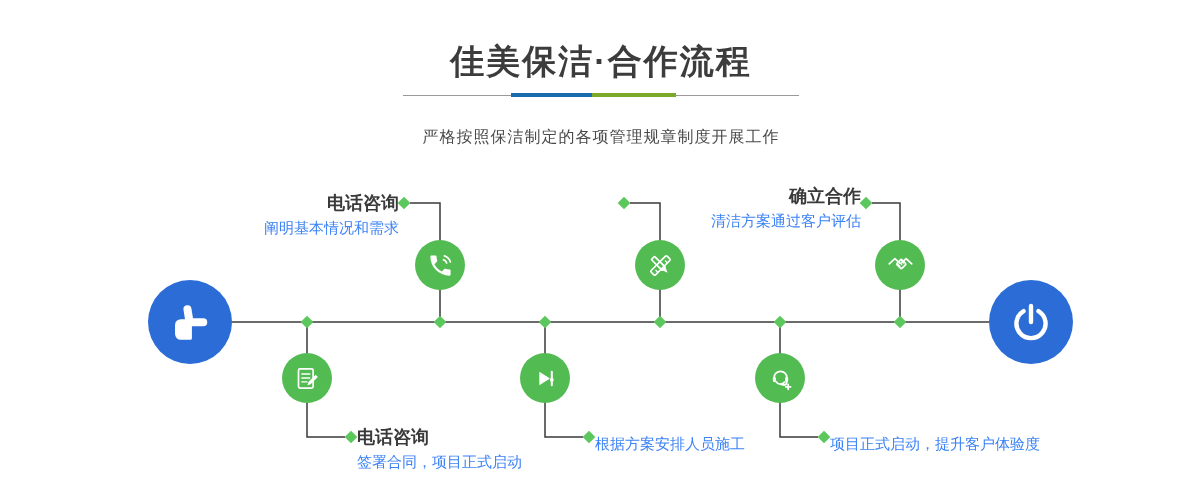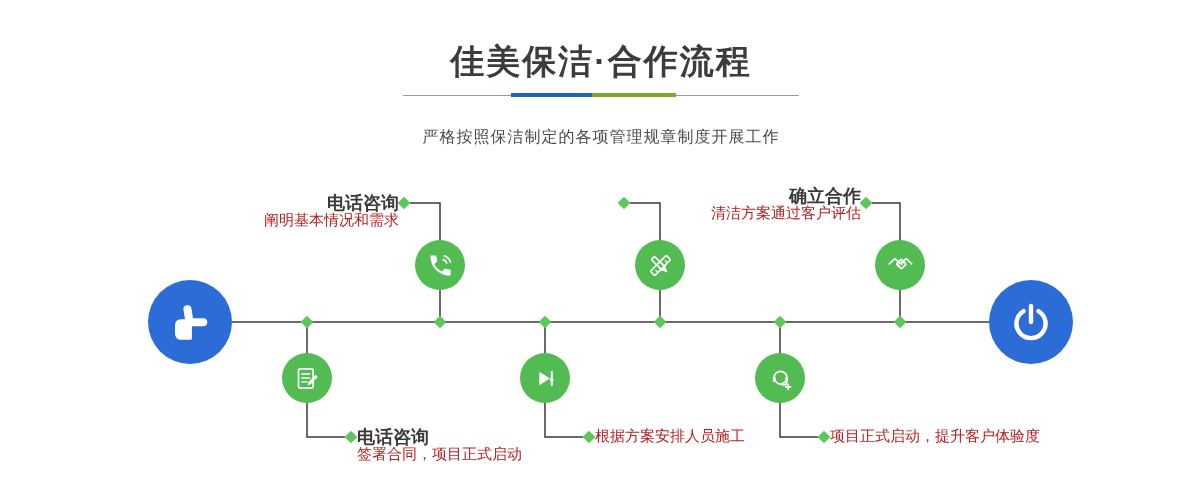--- a/index.html
+++ b/index.html
@@ -29,21 +29,21 @@
   .n-end{left:989px;top:280px}
   .n-phone{left:415px;top:240px}
   .n-design{left:635px;top:240px}
   .n-coop{left:875px;top:240px}
   .n-contract{left:282px;top:353px}
   .n-exec{left:520px;top:353px}
   .n-service{left:755px;top:353px}
   
   .step{position:absolute;white-space:nowrap;}
   .step-title{font-size:18px;font-weight:bold;color:#3a3a3a;line-height:1;}
-  .step-desc{font-size:15px;color:#b91c1c;line-height:1;margin-top:0;}
+  .step-desc{font-size:15px;color:#3b82f6;line-height:1;margin-top:8px;}
   .step.top{text-align:right;}
   .step.bottom{text-align:left;}
   .s1{right:803px;top:194px}
   .s2{right:581px;top:194px}
   .s3{right:341px;top:187px}
   .s4{left:357px;top:428px}
   .s5{left:595px;top:428px}
   .s6{left:830px;top:428px}
 </style>
 </head>

